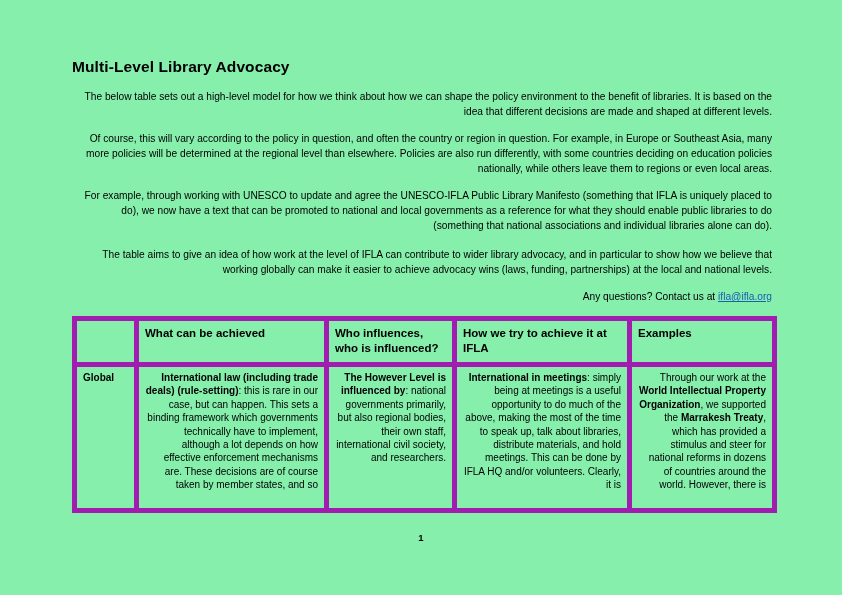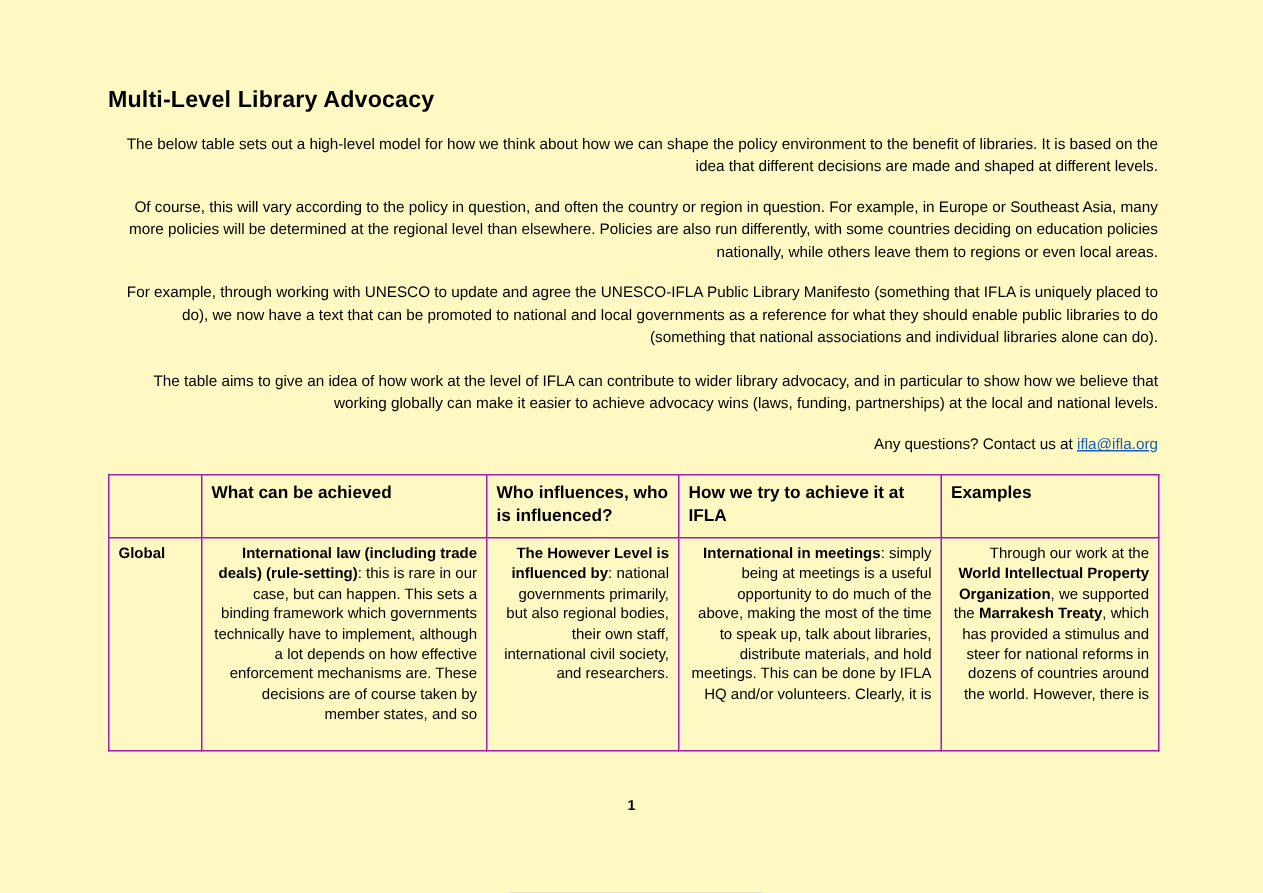--- a/index.html
+++ b/index.html
@@ -7,21 +7,21 @@
     padding: 0;
     background: #d6d6d6;
   }
   body {
     font-family: "Liberation Sans", sans-serif;
   }
   .page {
     position: relative;
     width: 842px;
     height: 595px;
-    background: #fef9c3;
+    background: #86efac;
     box-sizing: border-box;
     overflow: hidden;
   }
   .content {
     position: absolute;
     left: 72px;
     top: 58px;
     width: 700px;
   }
   h1.doc-title {
@@ -44,21 +44,21 @@
   a.email-link {
     color: #1a5fb4;
   }
   table.advocacy {
     border-collapse: collapse;
     width: 700px;
     table-layout: fixed;
     margin-top: 2px;
   }
   table.advocacy td, table.advocacy th {
-    border: 1px solid #a21caf;
+    border: 5px solid #a21caf;
     vertical-align: top;
     padding: 4px 6px 5px 6px;
     font-size: 10px;
     line-height: 13.4px;
     color: #000;
     text-align: left;
   }
   table.advocacy th {
     font-weight: bold;
     font-size: 11.5px;

